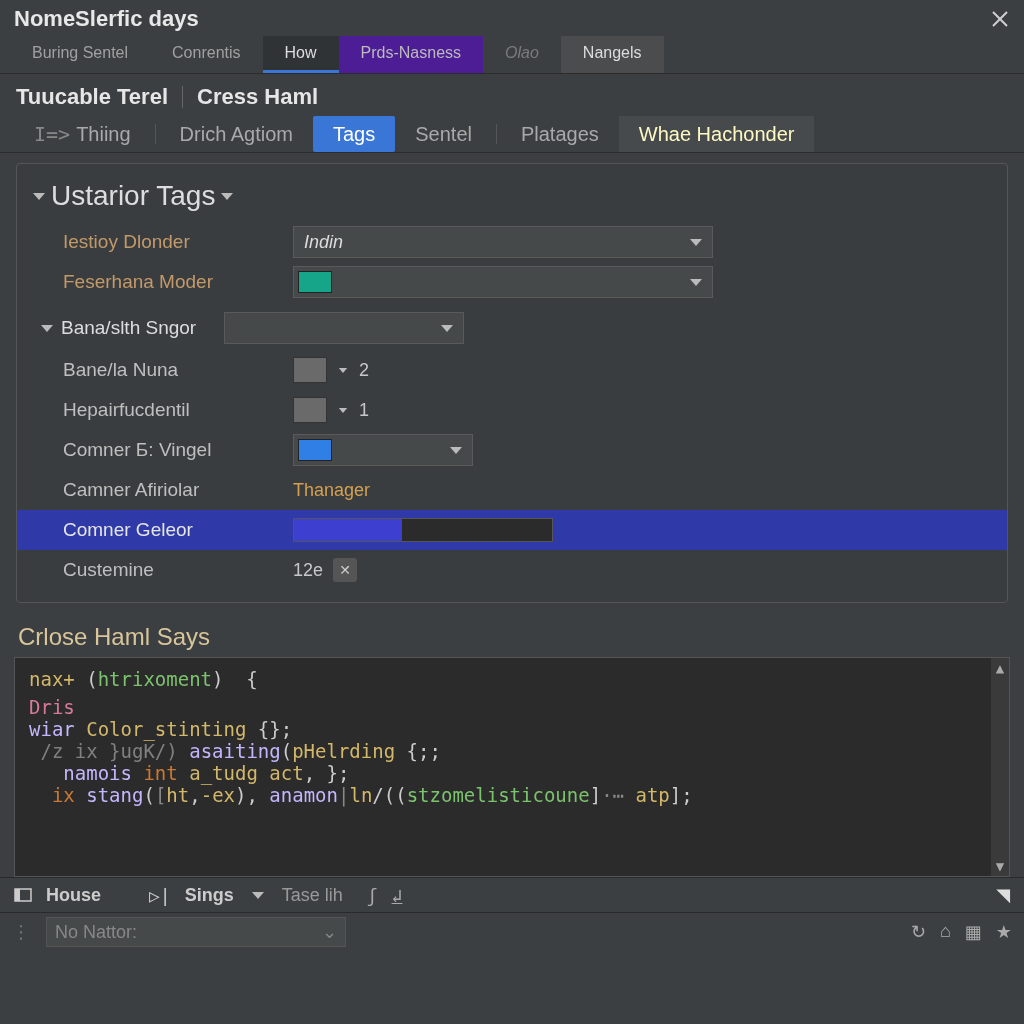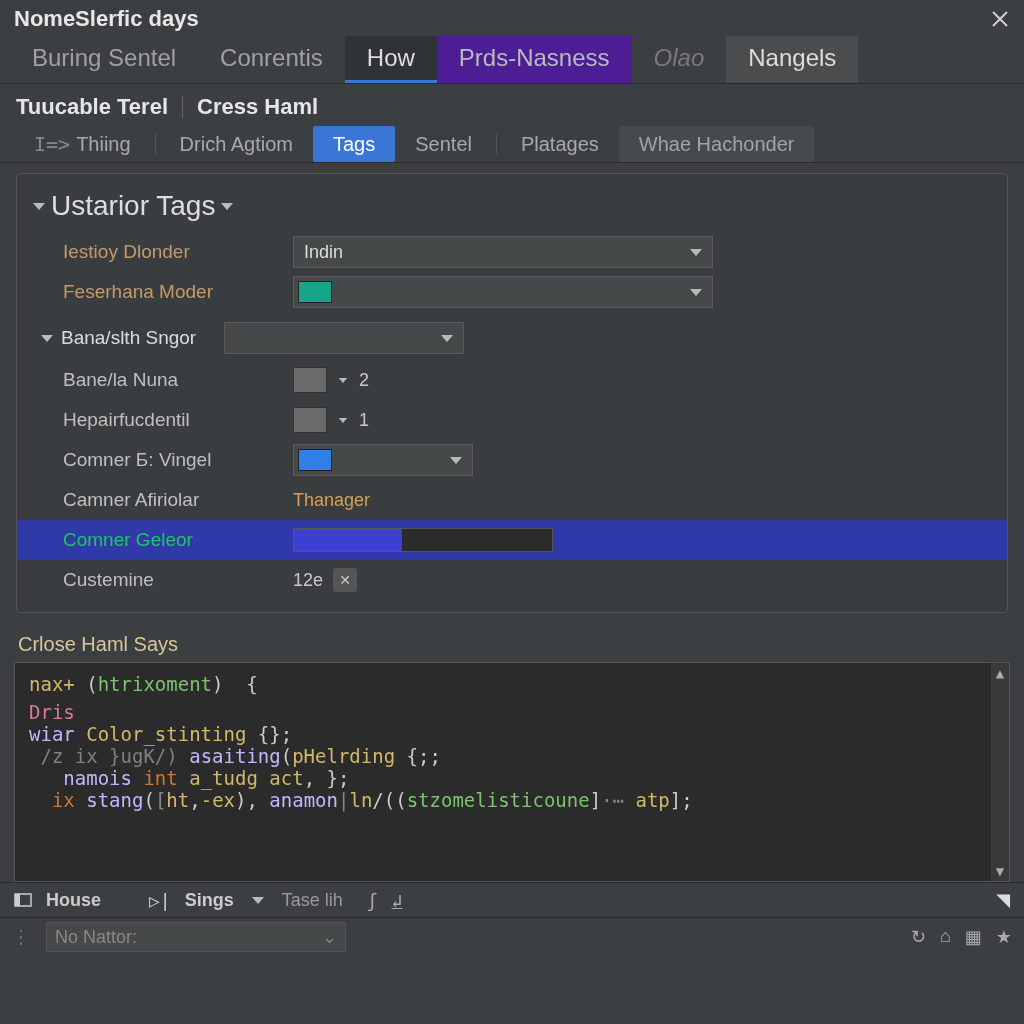--- a/index.html
+++ b/index.html
@@ -17,81 +17,81 @@
     padding: 6px 14px 4px 14px;
     color: #e8e8e8;
   }
   .titlebar .title { font-weight: 600; font-size: 22px; }
   .close-x { width: 20px; height: 20px; cursor: pointer; color: #d0d0d0; }
   .close-x svg { width: 100%; height: 100%; }
   .tabs-primary {
     display: flex; gap: 0; padding: 0 10px; border-bottom: 1px solid #2b2b2b;
   }
   .tabs-primary .tab {
-    padding: 8px 22px; font-size: 24px; color: #a0a0a0; cursor: pointer;
+    padding: 8px 22px; font-size: 16px; color: #a0a0a0; cursor: pointer;
     border-bottom: 3px solid transparent;
   }
   .tabs-primary .tab.active { color: #dddddd; border-bottom: 3px solid #3a76d6; background:#2f3335; }
   .tabs-primary .tab.darkbox { background:#4c1d95; color:#bbb; }
   .tabs-primary .tab.muted { color:#7a7a7a; font-style: italic; }
   .tabs-primary .tab.last-active { background:#4a4c4e; color:#ddd; }
   .breadcrumbs {
     display: flex; align-items: center; gap: 14px;
     padding: 10px 16px 6px 16px; font-size: 22px; color: #e6e6e6; font-weight:600;
   }
   .breadcrumbs .sep { width:1px; height:22px; background:#666; }
   .tabs-secondary {
     display: flex; gap: 0; padding: 0 14px;
     border-bottom: 1px solid #2b2b2b;
   }
   .tabs-secondary .tab {
     padding: 6px 20px; font-size: 20px; color:#a9a9a9; cursor:pointer;
     display:flex; align-items:center; gap:6px;
   }
   .tabs-secondary .tab.active { background:#3a76d6; color:#fff; border-radius:2px; }
-  .tabs-secondary .tab.box { background:#474a4c; color:#a3a3a3; }
+  .tabs-secondary .tab.box { background:#474a4c; color:#fef9c3; }
   .tabs-secondary .sep { width:1px; height:20px; background:#555; align-self:center; margin:0 4px;}
   .panel {
     margin: 10px 16px; border:1px solid #555; border-radius:4px;
     padding: 12px 0 12px 0; background:#3a3d3f;
   }
   .section-header {
     display:flex; align-items:center; gap:6px;
     padding: 4px 16px 10px 16px; font-size:28px; color:#ddd; font-weight:500;
   }
   .tri { width:0; height:0; border-left:6px solid transparent; border-right:6px solid transparent; border-top:7px solid #bbb; display:inline-block;}
   .row {
     display:grid; grid-template-columns: 230px 1fr;
     align-items:center; padding: 4px 16px 4px 46px; min-height:40px;
   }
   .row .label { color:#c29a6a; font-size:19px; }
   .row .label.plain { color:#bfbfbf; }
   .row.selected { background:#2f3aa8; }
-  .row.selected .label { color:#22c55e; }
+  .row.selected .label { color:#e5e5e5; }
   .combo {
     display:flex; align-items:center; justify-content:space-between;
     border:1px solid #5a5a5a; background:#45494a; height:32px; padding:0 10px;
     min-width: 260px; max-width: 440px; cursor:pointer; color:#ddd;
   }
   .combo.small { min-width:150px; max-width:240px; }
   .combo .chev { color:#9aa; }
   .swatch { width:34px; height:22px; border:1px solid #222; display:inline-block; }
   .colorcombo { display:flex; align-items:center; gap:0; }
   .colorcombo .combo { min-width:390px; padding-left:4px;}
   .slider-track { position:relative; width:260px; height:24px; background:#2b2b2b; border:1px solid #555; }
   .slider-fill { position:absolute; left:0; top:0; bottom:0; }
   .valtext { color:#c7c7c7; font-size:18px; }
   .spin { display:flex; align-items:center; gap:10px; }
   .spin .box { width:34px; height:26px; background:#6a6a6a; border:1px solid #333; }
   .clear-btn { width:24px; height:24px; background:#555; border-radius:3px; display:flex; align-items:center; justify-content:center; color:#ccc; font-size:14px; cursor:pointer; margin-left:10px;}
   .subsection-title {
     display:flex; align-items:center; gap:8px; padding:10px 16px 6px 24px;
     color:#ddd; font-size:19px;
   }
-  .bottom-title { padding:10px 18px 6px 18px; font-size:20px; color:#d8c69a; font-weight:500;}
+  .bottom-title { padding:10px 18px 6px 18px; font-size:24px; color:#d8c69a; font-weight:500;}
   .code-area {
     margin:0 14px; background:#2b2b2b; border:1px solid #555; height:220px;
     position:relative; font-family:"Consolas","Menlo",monospace; font-size:19px;
     padding:10px 14px; color:#ccc; overflow:hidden;
   }
   .code-area .sb { position:absolute; right:0; top:0; bottom:0; width:18px; background:#3a3a3a; display:flex; flex-direction:column; align-items:center; justify-content:space-between; }
   .sb .arr { color:#aaa; font-size:14px; cursor:pointer; padding:2px 0;}
   .tok-kw { color:#cc7832; }
   .tok-fn { color:#7cc36e; }
   .tok-type { color:#c4b5fd;margin-top:31px; }
@@ -158,21 +158,21 @@
 
 <div class="panel">
   <div class="section-header">
     <span class="tri"></span>
     <span>Ustarior Tags</span>
     <span class="tri"></span>
   </div>
 
   <div class="row">
     <div class="label">Iestioy Dlonder</div>
-    <div class="combo" style="width:420px;">
+    <div class="combo" style="width:420px;font-style:italic;">
       <span>Indin</span>
       <span class="chev tri"></span>
     </div>
   </div>
 
   <div class="row">
     <div class="label">Feserhana Moder</div>
     <div class="colorcombo">
       <div class="combo" style="width:420px;">
         <span class="swatch" style="background:#17a589;"></span>

